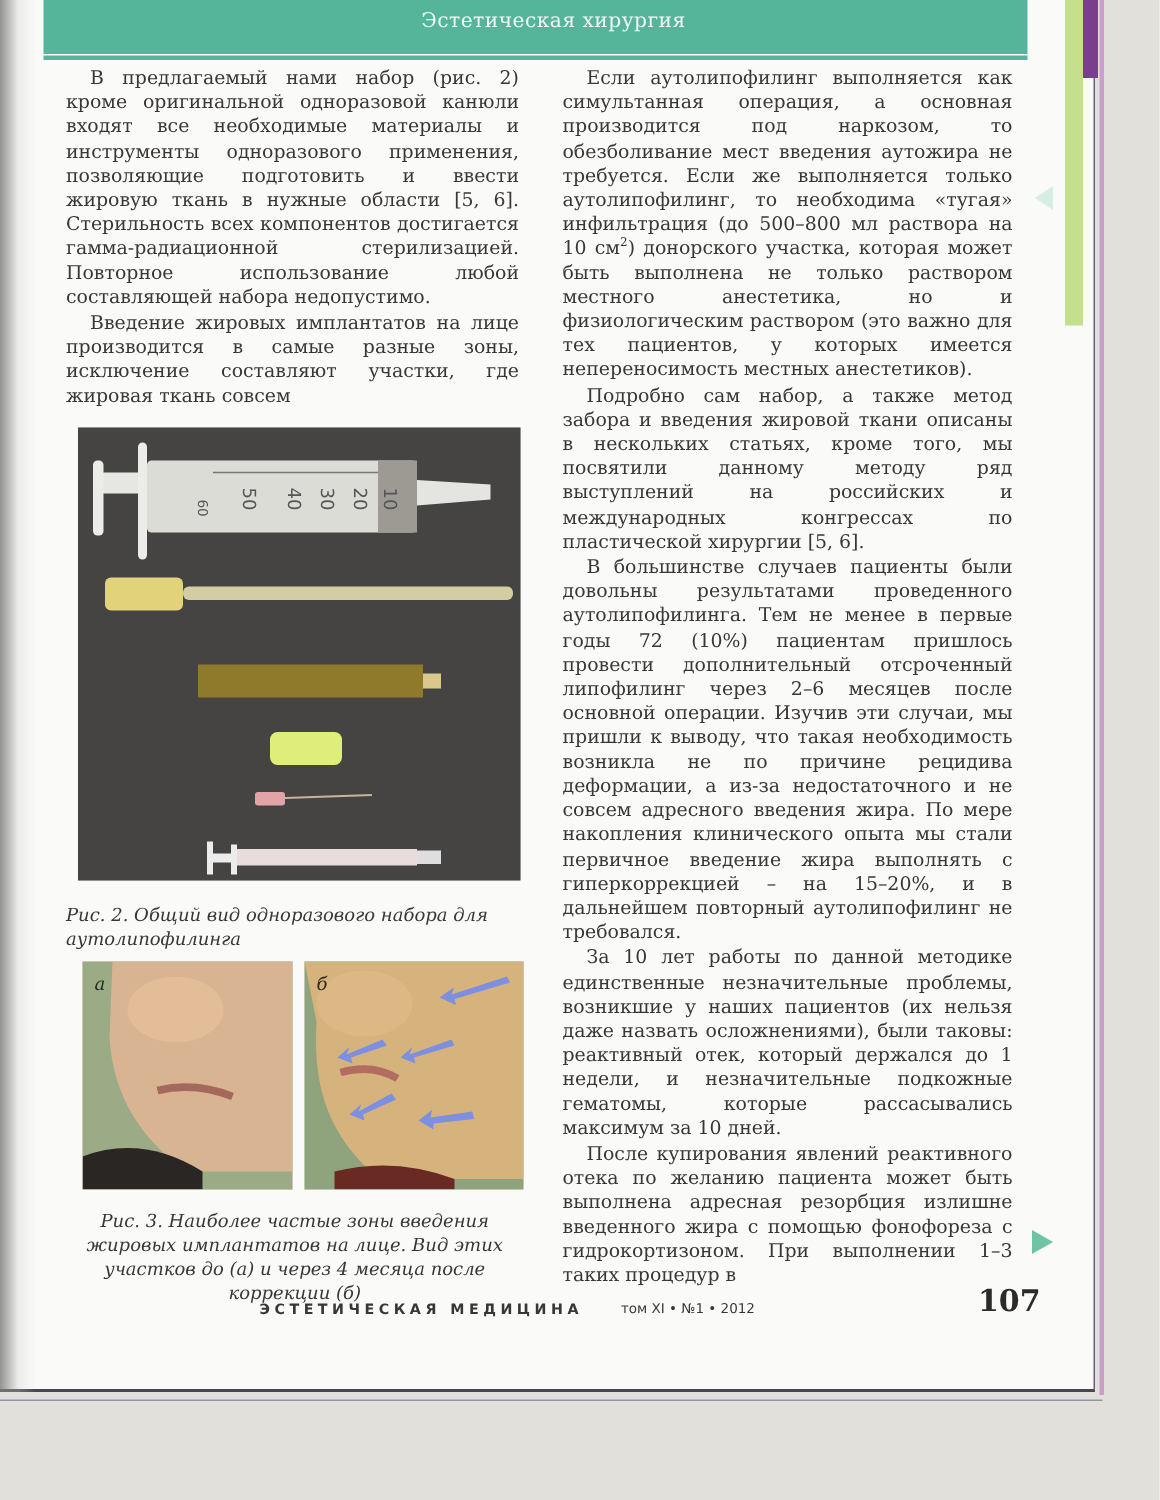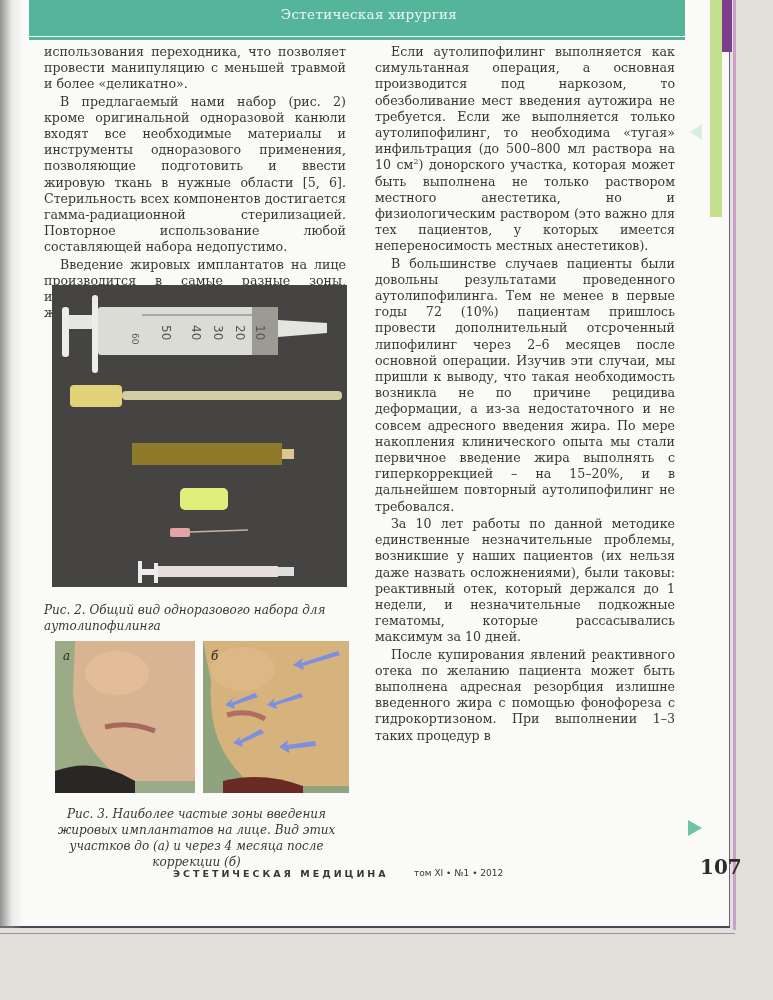--- a/index.html
+++ b/index.html
@@ -90,21 +90,21 @@
     position: absolute; left: 173px; top: 868px;
     font-family: "DejaVu Sans", sans-serif; font-weight: bold; font-size: 9.5px;
     letter-spacing: 3px; color: #3a3636; text-align: center;
   }
   .footer-issue {
     position: absolute; left: 388px; top: 868px;
     font-family: "DejaVu Sans", sans-serif; font-size: 9px; color: #3a3636; margin-left: 26px;
   }
   .page-number {
     position: absolute; left: 652px; top: 855px;
-    font-family: "DejaVu Serif", serif; font-weight: bold; font-size: 20px; color: #2e2a2a; margin-left: 48px;
+    font-family: "DejaVu Serif", serif; font-weight: bold; font-size: 20px; color: #2e2a2a;
   }
   .arrow-marker {
     position: absolute; width: 0; height: 0;
     border-top: 8px solid transparent; border-bottom: 8px solid transparent;
     border-left: 14px solid #6fc4a4;
   }
   .marker-1 { left: 690px; top: 124px; border-left-color: #d4ece2; border-left: 0; border-right: 12px solid #d7eee4; }
   .marker-2 { left: 688px; top: 820px; }
 </style>
 </head>
@@ -115,21 +115,20 @@
 <div class="page-edge"></div>
 <div class="tab-green"></div>
 <div class="tab-purple"></div>
 
 <div class="header-band">
   <span>Эстетическая хирургия</span>
 </div>
 <div class="header-rule"></div>
 
 <div class="col col-left">
-  <p class="noindent">использования переходника, что позволяет провести манипуляцию с меньшей травмой и более «деликатно».</p>
   <p>В предлагаемый нами набор (рис. 2) кроме оригинальной одноразовой канюли входят все необходимые материалы и инструменты одноразового применения, позволяющие подготовить и ввести жировую ткань в нужные области [5, 6]. Стерильность всех компонентов достигается гамма-радиационной стерилизацией. Повторное использование любой составляющей набора недопустимо.</p>
   <p>Введение жировых имплантатов на лице производится в самые разные зоны, исключение составляют участки, где жировая ткань совсем</p>
 </div>
 
 <div class="fig2">
   <svg width="295" height="302" viewBox="0 0 295 302">
     <rect x="0" y="0" width="295" height="302" fill="#464443"></rect>
 
     <g>
       <rect x="12" y="30" width="60" height="14" fill="#e6e6e2"></rect>
@@ -203,20 +202,21 @@
       <polygon points="58,88 36,100 38,95 30,102 40,106 39,102 61,92"></polygon>
       <polygon points="112,100 84,104 85,99 76,106 86,112 86,108 113,105"></polygon>
     </g>
   </svg>
   <span class="photo-label">б</span>
 </div>
 <div class="caption cap3">Рис. 3. Наиболее частые зоны введения жировых имплантатов на лице. Вид этих участков до (а) и через 4 месяца после коррекции (б)</div>
 
 <div class="col col-right">
   <p><span>Если аутолипофилинг выполняется как симультанная операция, а основная производится под наркозом, то обезболивание мест введения аутожира не требуется. Если же выполняется только аутолипофилинг, то необходима «тугая» инфильтрация (до 500–800 мл раствора на 10 см</span><sup>2</sup><span>) донорского участка, которая может быть выполнена не только раствором местного анестетика, но и физиологическим раствором (это важно для тех пациентов, у которых имеется непереносимость местных анестетиков).</span></p>
+  <p>Подробно сам набор, а также метод забора и введения жировой ткани описаны в нескольких статьях, кроме того, мы посвятили данному методу ряд выступлений на российских и международных конгрессах по пластической хирургии [5, 6].</p>
   <p>В большинстве случаев пациенты были довольны результатами проведенного аутолипофилинга. Тем не менее в первые годы 72 (10%) пациентам пришлось провести дополнительный отсроченный липофилинг через 2–6 месяцев после основной операции. Изучив эти случаи, мы пришли к выводу, что такая необходимость возникла не по причине рецидива деформации, а из-за недостаточного и не совсем адресного введения жира. По мере накопления клинического опыта мы стали первичное введение жира выполнять с гиперкоррекцией – на 15–20%, и в дальнейшем повторный аутолипофилинг не требовался.</p>
   <p>За 10 лет работы по данной методике единственные незначительные проблемы, возникшие у наших пациентов (их нельзя даже назвать осложнениями), были таковы: реактивный отек, который держался до 1 недели, и незначительные подкожные гематомы, которые рассасывались максимум за 10 дней.</p>
   <p>После купирования явлений реактивного отека по желанию пациента может быть выполнена адресная резорбция излишне введенного жира с помощью фонофореза с гидрокортизоном. При выполнении 1–3 таких процедур в</p>
 </div>
 
 <div class="arrow-marker marker-1"></div>
 <div class="arrow-marker marker-2"></div>
 
 <div class="footer-journal">ЭСТЕТИЧЕСКАЯ МЕДИЦИНА</div>
 <div class="footer-issue">том XI • №1 • 2012</div>

